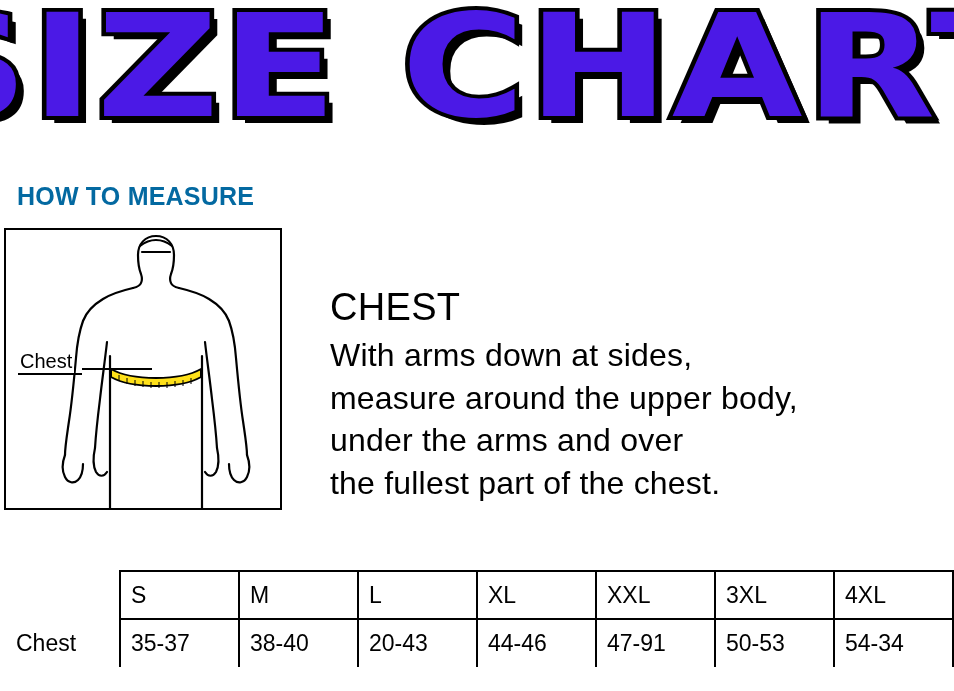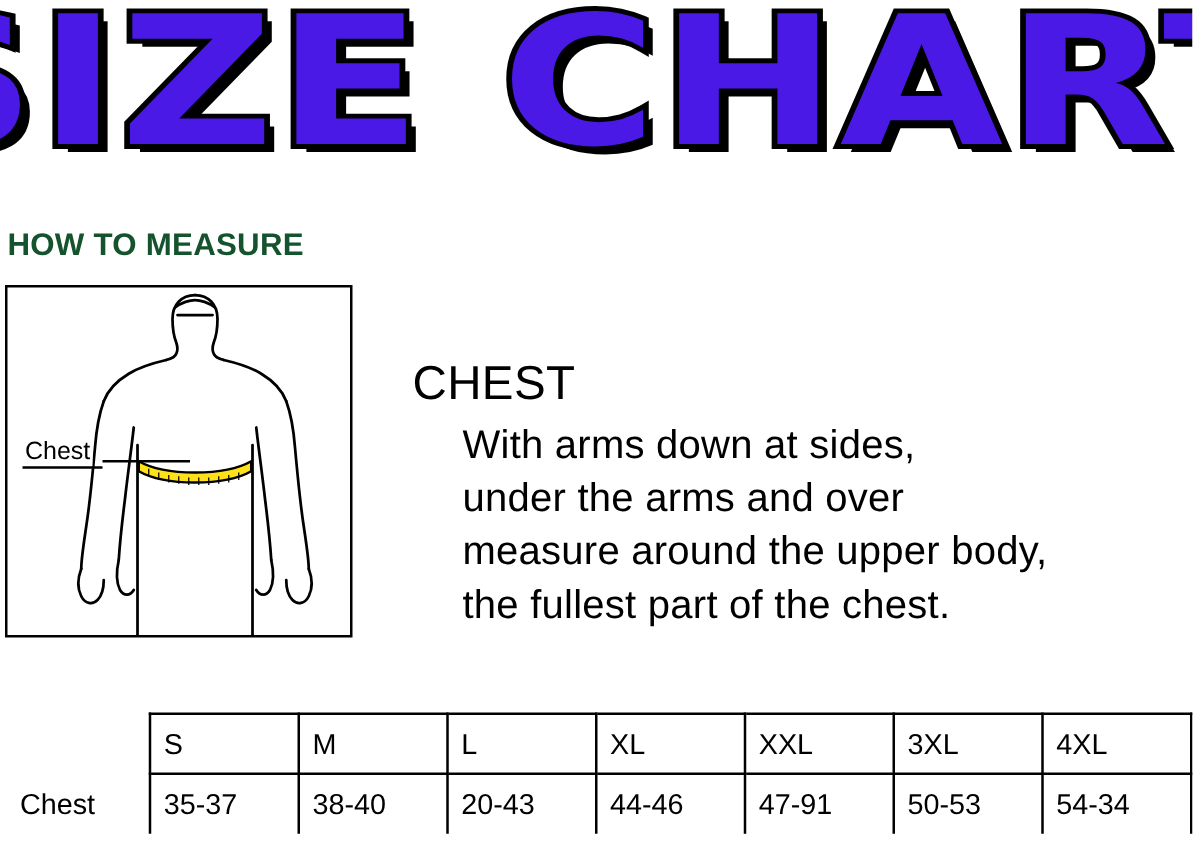--- a/index.html
+++ b/index.html
@@ -43,26 +43,26 @@
     paint-order: stroke fill;
     text-shadow: 6px 6px 0 #000000;
     transform: scaleX(1.32) scaleY(1.12);
     white-space: nowrap;
     user-select: none;
   }
 
   
   .how-to {
     position: absolute;
-    left: 6px;
+    left: 17px;
     top: 182px;
     font-size: 25px;
     font-weight: bold;
     letter-spacing: 0.2px;
-    color: #14532d;
+    color: #0369a1;
   }
 
   
   .figure-box {
     position: absolute;
     left: 4px;
     top: 228px;
     width: 278px;
     height: 282px;
     border: 2px solid #000;
@@ -111,21 +111,20 @@
     line-height: 1.0;
     color: #000;
     margin-bottom: 8px;
     letter-spacing: 0.3px;
   }
   .desc-body {
     font-size: 32px;
     line-height: 1.33;
     color: #000;
     letter-spacing: 0.2px;
-    margin-left: 40px;
   }
   .desc-body div { white-space: nowrap; }
 
   
   .table-wrap {
     position: absolute;
     left: 0;
     top: 570px;
     width: 954px;
   }
@@ -234,22 +233,22 @@
   </div>
 
   <div class="chest-label">Chest</div>
   <div class="chest-underline"></div>
   <div class="chest-leader"></div>
 
   <div class="desc">
     <div class="desc-title">CHEST</div>
     <div class="desc-body">
       <div>With arms down at sides,</div>
+      <div>measure around the upper body,</div>
       <div>under the arms and over</div>
-      <div>measure around the upper body,</div>
       <div>the fullest part of the chest.</div>
     </div>
   </div>
 
   <div class="table-wrap">
     <table class="size-table">
       <tbody>
           <tr class="head-row">
         <th class="corner"></th>
         <th class="size-head">S</th>

